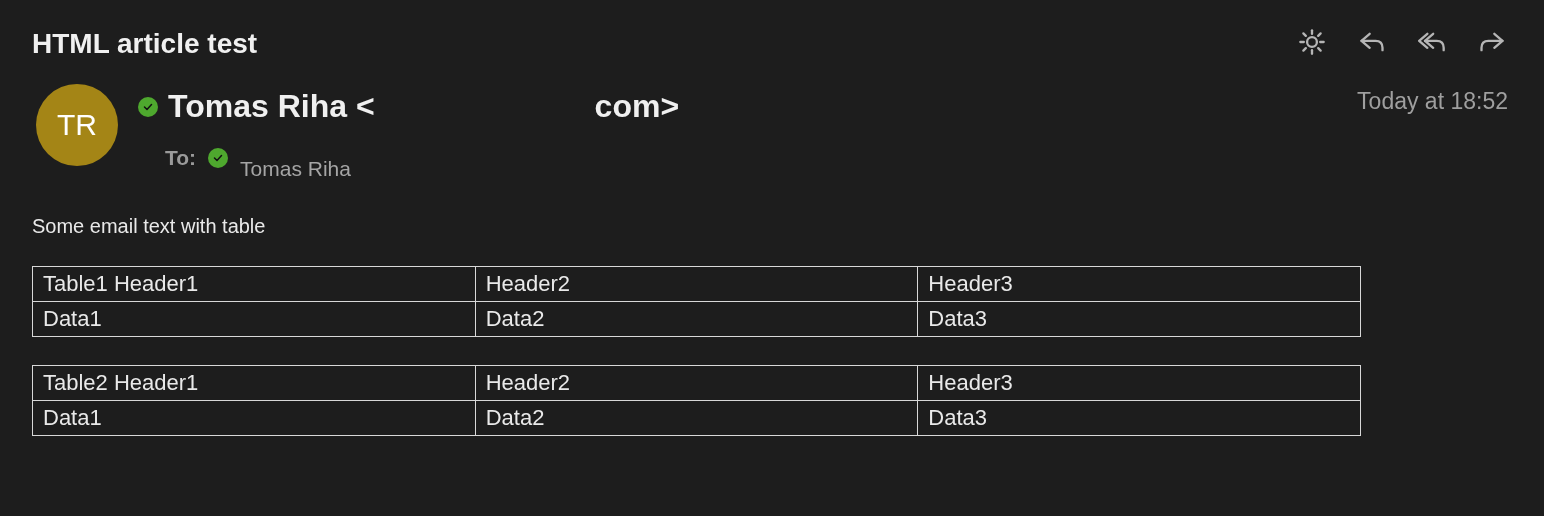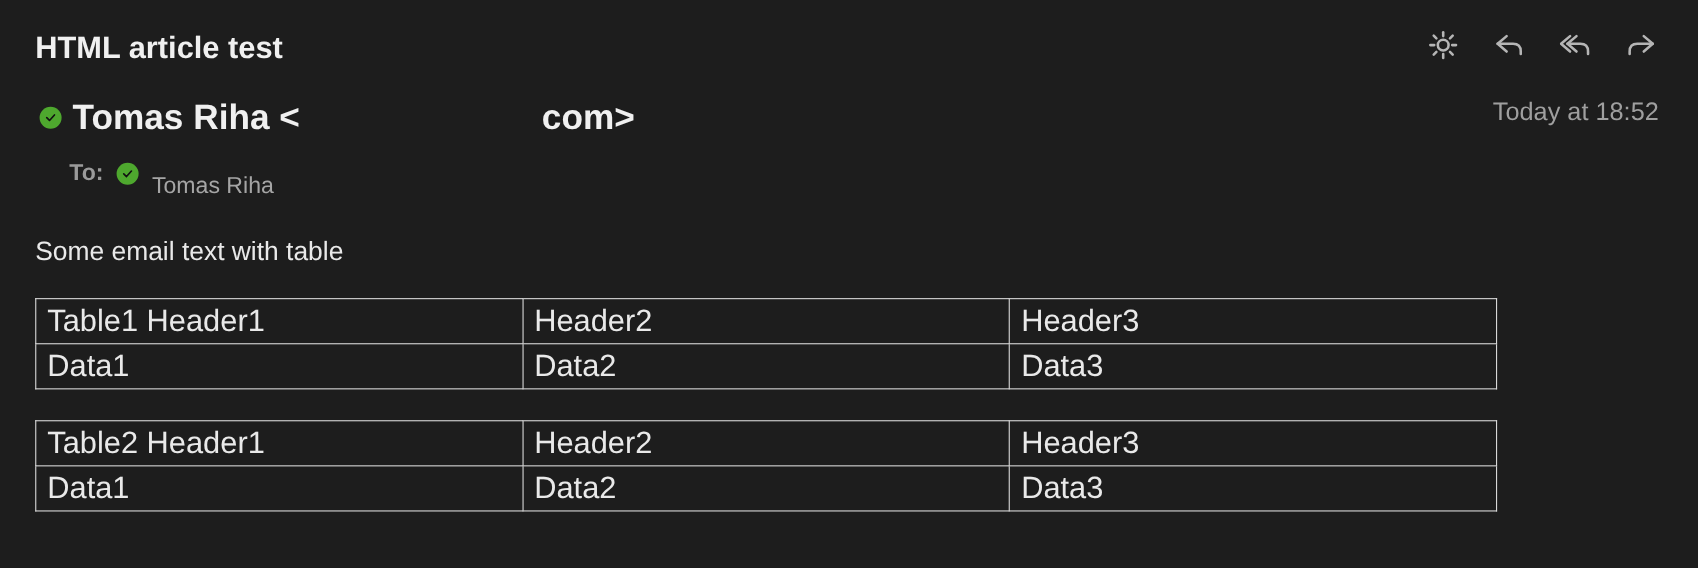--- a/index.html
+++ b/index.html
@@ -37,25 +37,25 @@
     .badge {
       width:20px; height:20px; border-radius:50%;
       background:#4ea82e; display:inline-flex;
       align-items:center; justify-content:center;
     }
     .badge svg { width:12px; height:12px; stroke:#111; fill:none; stroke-width:3; stroke-linecap:round; stroke-linejoin:round; }
     .redacted { display:inline-block; width:200px; }
     .timestamp { font-size:23px; color:#9f9f9f; padding-top:4px; }
     
     .body { padding:34px 36px 0 32px; }
-    .body-text { font-size:24px; color:#e9e9e9; margin-bottom:28px; }
+    .body-text { font-size:20px; color:#e9e9e9; margin-bottom:28px; }
     table {
       width:1329px;
       border-collapse:collapse;
-      font-size:28px; color:#e9e9e9;
+      font-size:22px; color:#e9e9e9;
       margin-bottom:28px;
     }
     table td {
       border:1px solid #d8d8d8;
       padding:4px 10px 4px 10px;
       height:34px;
     }
     table td.c0 { width:443px; }
     table td.c1 { width:443px; }
     table td.c2 { width:443px; }
@@ -104,20 +104,23 @@
             <polyline points="14 5 21 11 14 17"></polyline>
             <path d="M21 11 H9 C5 11 3 13 3 17 V19"></path>
           </svg>
       </span>
     </div>
   </div>
 </div>
 
 <div class="meta">
   <div class="sender-block">
+    <div class="avatar" style="background: rgb(164, 133, 22);">
+      <span>TR</span>
+    </div>
     <div class="meta-lines">
       <div class="from-line">
         <span class="badge">
             <svg viewBox="0 0 24 24">
               <polyline points="5 12 10 17 19 7"></polyline>
             </svg>
           </span>
         <span>Tomas Riha &lt;</span>
         <span class="redacted"></span>
         <span>com&gt;</span>

